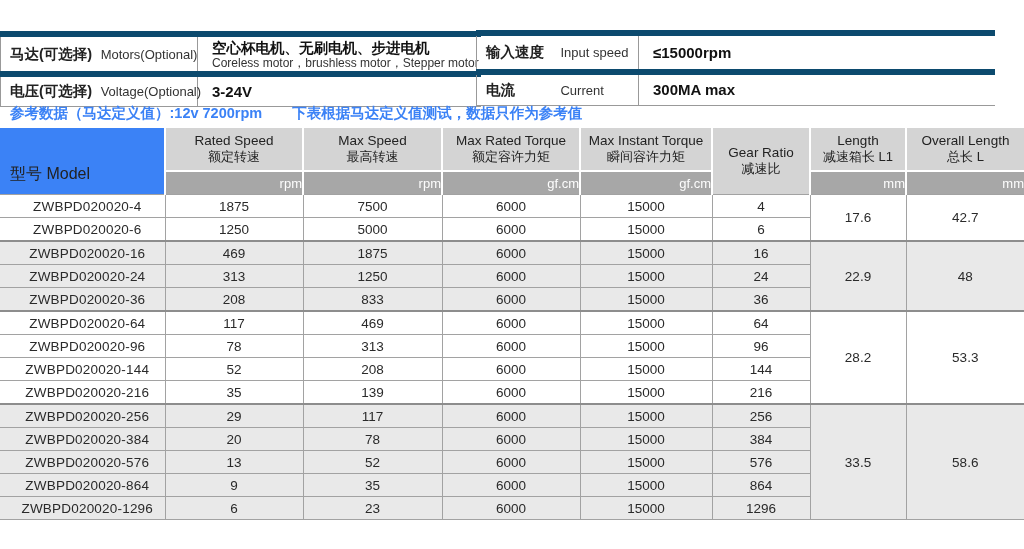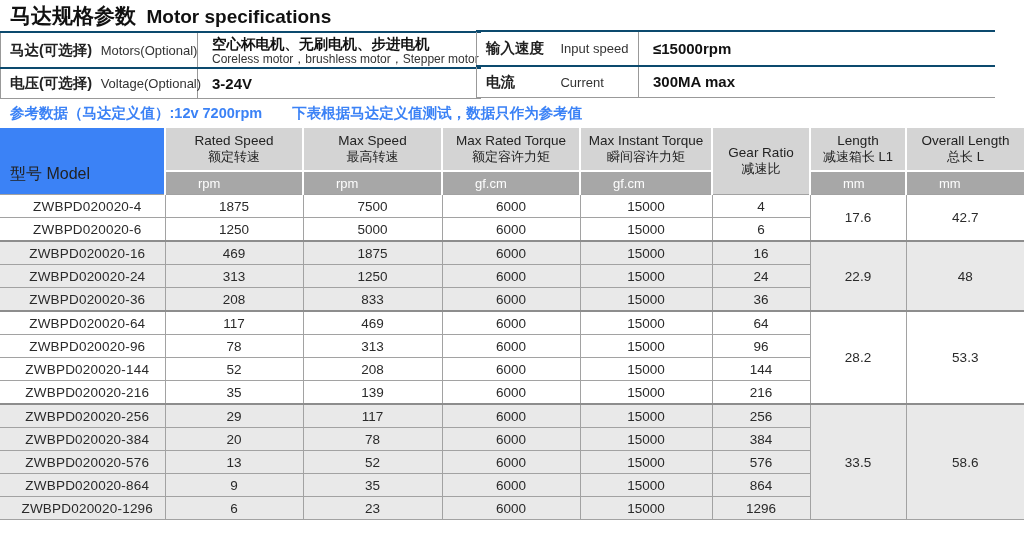--- a/index.html
+++ b/index.html
@@ -6,21 +6,21 @@
   body{font-family:"Liberation Sans","DejaVu Sans",sans-serif;color:#222;}
   #canvas{position:relative;width:1024px;height:549px;background:#fff;overflow:hidden;}
 
   
   .title{position:absolute;left:10px;top:2px;white-space:nowrap;}
   .title .zh{font-size:21px;font-weight:bold;color:#111;}
   .title .en{font-size:19px;font-weight:600;color:#111;margin-left:6px;}
 
   
   .info-tbl{position:absolute;border-collapse:collapse;table-layout:fixed;}
-  .info-tbl td{border-top:2px solid #0c4a6e;border-bottom:1px solid #999;vertical-align:middle;padding:0;}
+  .info-tbl td{border-top:6px solid #0c4a6e;border-bottom:1px solid #999;vertical-align:middle;padding:0;}
   .info-tbl td.lbl{border-left:1px solid #999;padding-left:9px;white-space:nowrap;}
   .info-tbl td.val{border-left:1px solid #999;padding-left:14px;}
   .lbl .zh{font-size:14.5px;font-weight:bold;color:#222;}
   .lbl .en{font-size:13px;color:#333;margin-left:4px;}
   .info-tbl .zh-fixed{display:inline-block;min-width:66px;font-size:14.5px;font-weight:bold;color:#222;}
   .val .big{font-size:15px;font-weight:bold;color:#111;}
   .val .line1{display:block;font-size:14.5px;font-weight:bold;color:#111;line-height:17px;margin-top:1px;}
   .val .line2{display:block;font-size:12px;color:#333;line-height:13px;}
   #tbl-left{left:0;top:31px;width:481px;}
   #tbl-left col.c1{width:197px;}
@@ -37,39 +37,35 @@
 
   
   .spec{position:absolute;left:0;top:128px;width:1024px;border-collapse:collapse;table-layout:fixed;}
   .spec td,.spec th{padding:0;font-weight:normal;}
 
   .spec .hd{background:#d4d4d4;text-align:center;vertical-align:middle;border-left:2px solid #fff;height:42px;}
   .spec .hd:first-child{border-left:none;}
   .spec .hd .en{display:block;font-size:13.5px;color:#222;line-height:16px;}
   .spec .hd .zh{display:block;font-size:13px;color:#222;line-height:16px;}
   .spec .model-hd{background:#3b82f6;text-align:left;vertical-align:bottom;padding:0 0 9px 10px;font-size:16px;color:#222;}
-  .spec .unit{background:#a7a7a7;color:#fdfdfd;text-align:left;border-left:2px solid #fff;border-top:2px solid #fff;height:22px;font-size:13px;padding-left:32px;}
+  .spec .unit{background:#a7a7a7;color:#fdfdfd;text-align:right;border-left:2px solid #fff;border-top:2px solid #fff;height:22px;font-size:13px;padding-left:32px;}
 
   .spec tbody td{border:1px solid #a2a2a2;height:22px;font-size:13.5px;color:#2a2a2a;text-align:center;background:#fff;}
   .spec tbody td.model{text-align:center;padding-left:10px;border-left:none;letter-spacing:.2px;}
   .spec tbody td.last{border-right:none;}
   .spec tbody tr.alt td{background:#e9e9e9;}
   .spec tbody td.alt-m{background:#e9e9e9;}
   .spec tbody tr.gsep td{border-top:2px solid #8d8d8d;}
   .spec tbody td.mg{font-size:13.5px;}
 </style>
 </head>
 <body>
 
 <div id="canvas">
 
-  <div class="title">
-    <span class="zh">马达规格参数</span>
-    <span class="en">Motor specifications</span>
-  </div>
 
   <table class="info-tbl" id="tbl-left">
     <colgroup>
         <col class="c1">
         <col>
       </colgroup>
     <tbody>
         <tr class="r1">
       <td class="lbl">
         <span class="zh">马达(可选择)</span>

